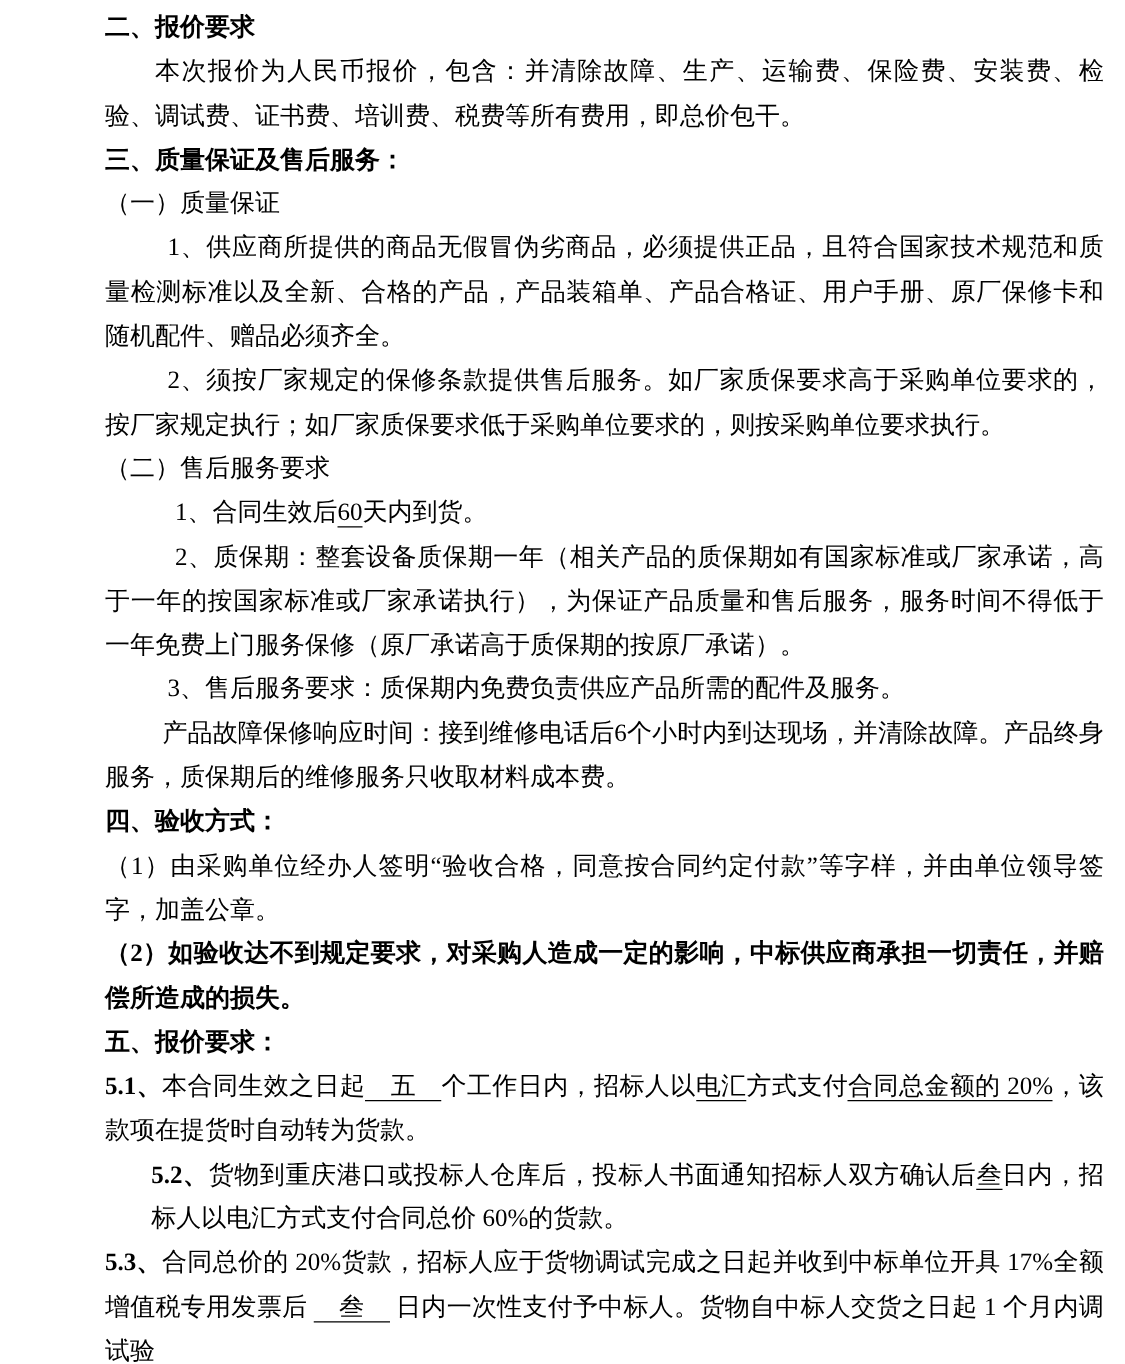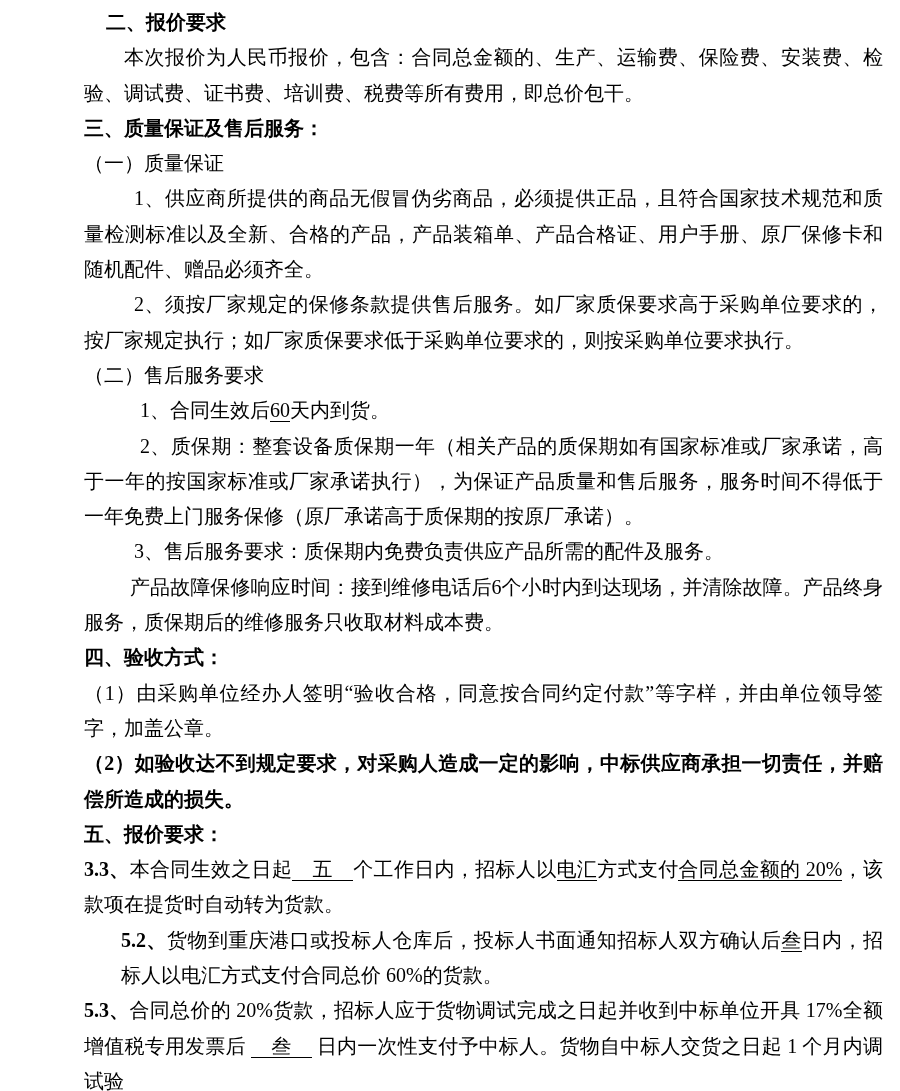--- a/index.html
+++ b/index.html
@@ -39,32 +39,32 @@
   span.u {
     border-bottom: 1.5px solid #000000;
     padding-bottom: 0px;
   }
 </style>
 </head>
 <body>
 
 <div class="page">
   <div class="content">
-      <p class="para bold" style="text-indent: 0em; margin-left: 22px;"><span>二、报价要求</span></p>
-      <p class="para" style="text-indent: 2em;"><span>本次报价为人民币报价，包含：合同总金额的、生产、运输费、保险费、安装费、检验、调试费、证书费、培训费、税费等所有费用，即总价包干。</span></p>
+      <p class="para bold" style="text-indent: 0em;"><span>二、报价要求</span></p>
+      <p class="para" style="text-indent: 2em;"><span>本次报价为人民币报价，包含：并清除故障、生产、运输费、保险费、安装费、检验、调试费、证书费、培训费、税费等所有费用，即总价包干。</span></p>
       <p class="para bold" style="text-indent: 0em;"><span>三、质量保证及售后服务：</span></p>
       <p class="para" style="text-indent: 0em;"><span>（一）质量保证</span></p>
       <p class="para" style="text-indent: 2.5em;"><span>1、供应商所提供的商品无假冒伪劣商品，必须提供正品，且符合国家技术规范和质量检测标准以及全新、合格的产品，产品装箱单、产品合格证、用户手册、原厂保修卡和随机配件、赠品必须齐全。</span></p>
       <p class="para" style="text-indent: 2.5em;"><span>2、须按厂家规定的保修条款提供售后服务。如厂家质保要求高于采购单位要求的，按厂家规定执行；如厂家质保要求低于采购单位要求的，则按采购单位要求执行。</span></p>
       <p class="para" style="text-indent: 0em;"><span>（二）售后服务要求</span></p>
       <p class="para" style="text-indent: 2.8em;"><span>1、合同生效后</span><span class="u">60</span><span>天内到货。</span></p>
       <p class="para" style="text-indent: 2.8em;"><span>2、质保期：整套设备质保期一年（相关产品的质保期如有国家标准或厂家承诺，高于一年的按国家标准或厂家承诺执行），为保证产品质量和售后服务，服务时间不得低于一年免费上门服务保修（原厂承诺高于质保期的按原厂承诺）。</span></p>
       <p class="para" style="text-indent: 2.5em;"><span>3、售后服务要求：质保期内免费负责供应产品所需的配件及服务。</span></p>
       <p class="para" style="text-indent: 2.3em;"><span>产品故障保修响应时间：接到维修电话后6个小时内到达现场，并清除故障。产品终身服务，质保期后的维修服务只收取材料成本费。</span></p>
       <p class="para bold" style="text-indent: 0em;"><span>四、验收方式：</span></p>
       <p class="para" style="text-indent: 0em;"><span>（1）由采购单位经办人签明“验收合格，同意按合同约定付款”等字样，并由单位领导签字，加盖公章。</span></p>
       <p class="para" style="text-indent: 0em; font-weight: bold;"><span>（2）如验收达不到规定要求，对采购人造成一定的影响，中标供应商承担一切责任，并赔偿所造成的损失。</span></p>
       <p class="para bold" style="text-indent: 0em;"><span>五、报价要求：</span></p>
-      <p class="para" style="text-indent: 0em;"><span class="b">3.3、</span><span>本合同生效之日起</span><span class="u">　五　</span><span>个工作日内，招标人以</span><span class="u">电汇</span><span>方式支付</span><span class="u">合同总金额的 20%</span><span>，该款项在提货时自动转为货款。</span></p>
+      <p class="para" style="text-indent: 0em;"><span class="b">5.1、</span><span>本合同生效之日起</span><span class="u">　五　</span><span>个工作日内，招标人以</span><span class="u">电汇</span><span>方式支付</span><span class="u">合同总金额的 20%</span><span>，该款项在提货时自动转为货款。</span></p>
       <p class="para" style="text-indent: 0em; margin-left: 37px;"><span class="b">5.2、</span><span>货物到重庆港口或投标人仓库后，投标人书面通知招标人双方确认后</span><span class="u">叁</span><span>日内，招标人以电汇方式支付合同总价 60%的货款。</span></p>
       <p class="para" style="text-indent: 0em;"><span class="b">5.3、</span><span>合同总价的 20%货款，招标人应于货物调试完成之日起并收到中标单位开具 17%全额增值税专用发票后 </span><span class="u">　叁　</span><span> 日内一次性支付予中标人。货物自中标人交货之日起 1 个月内调试验</span></p>
     </div>
 </div>
 
 </body></html>

